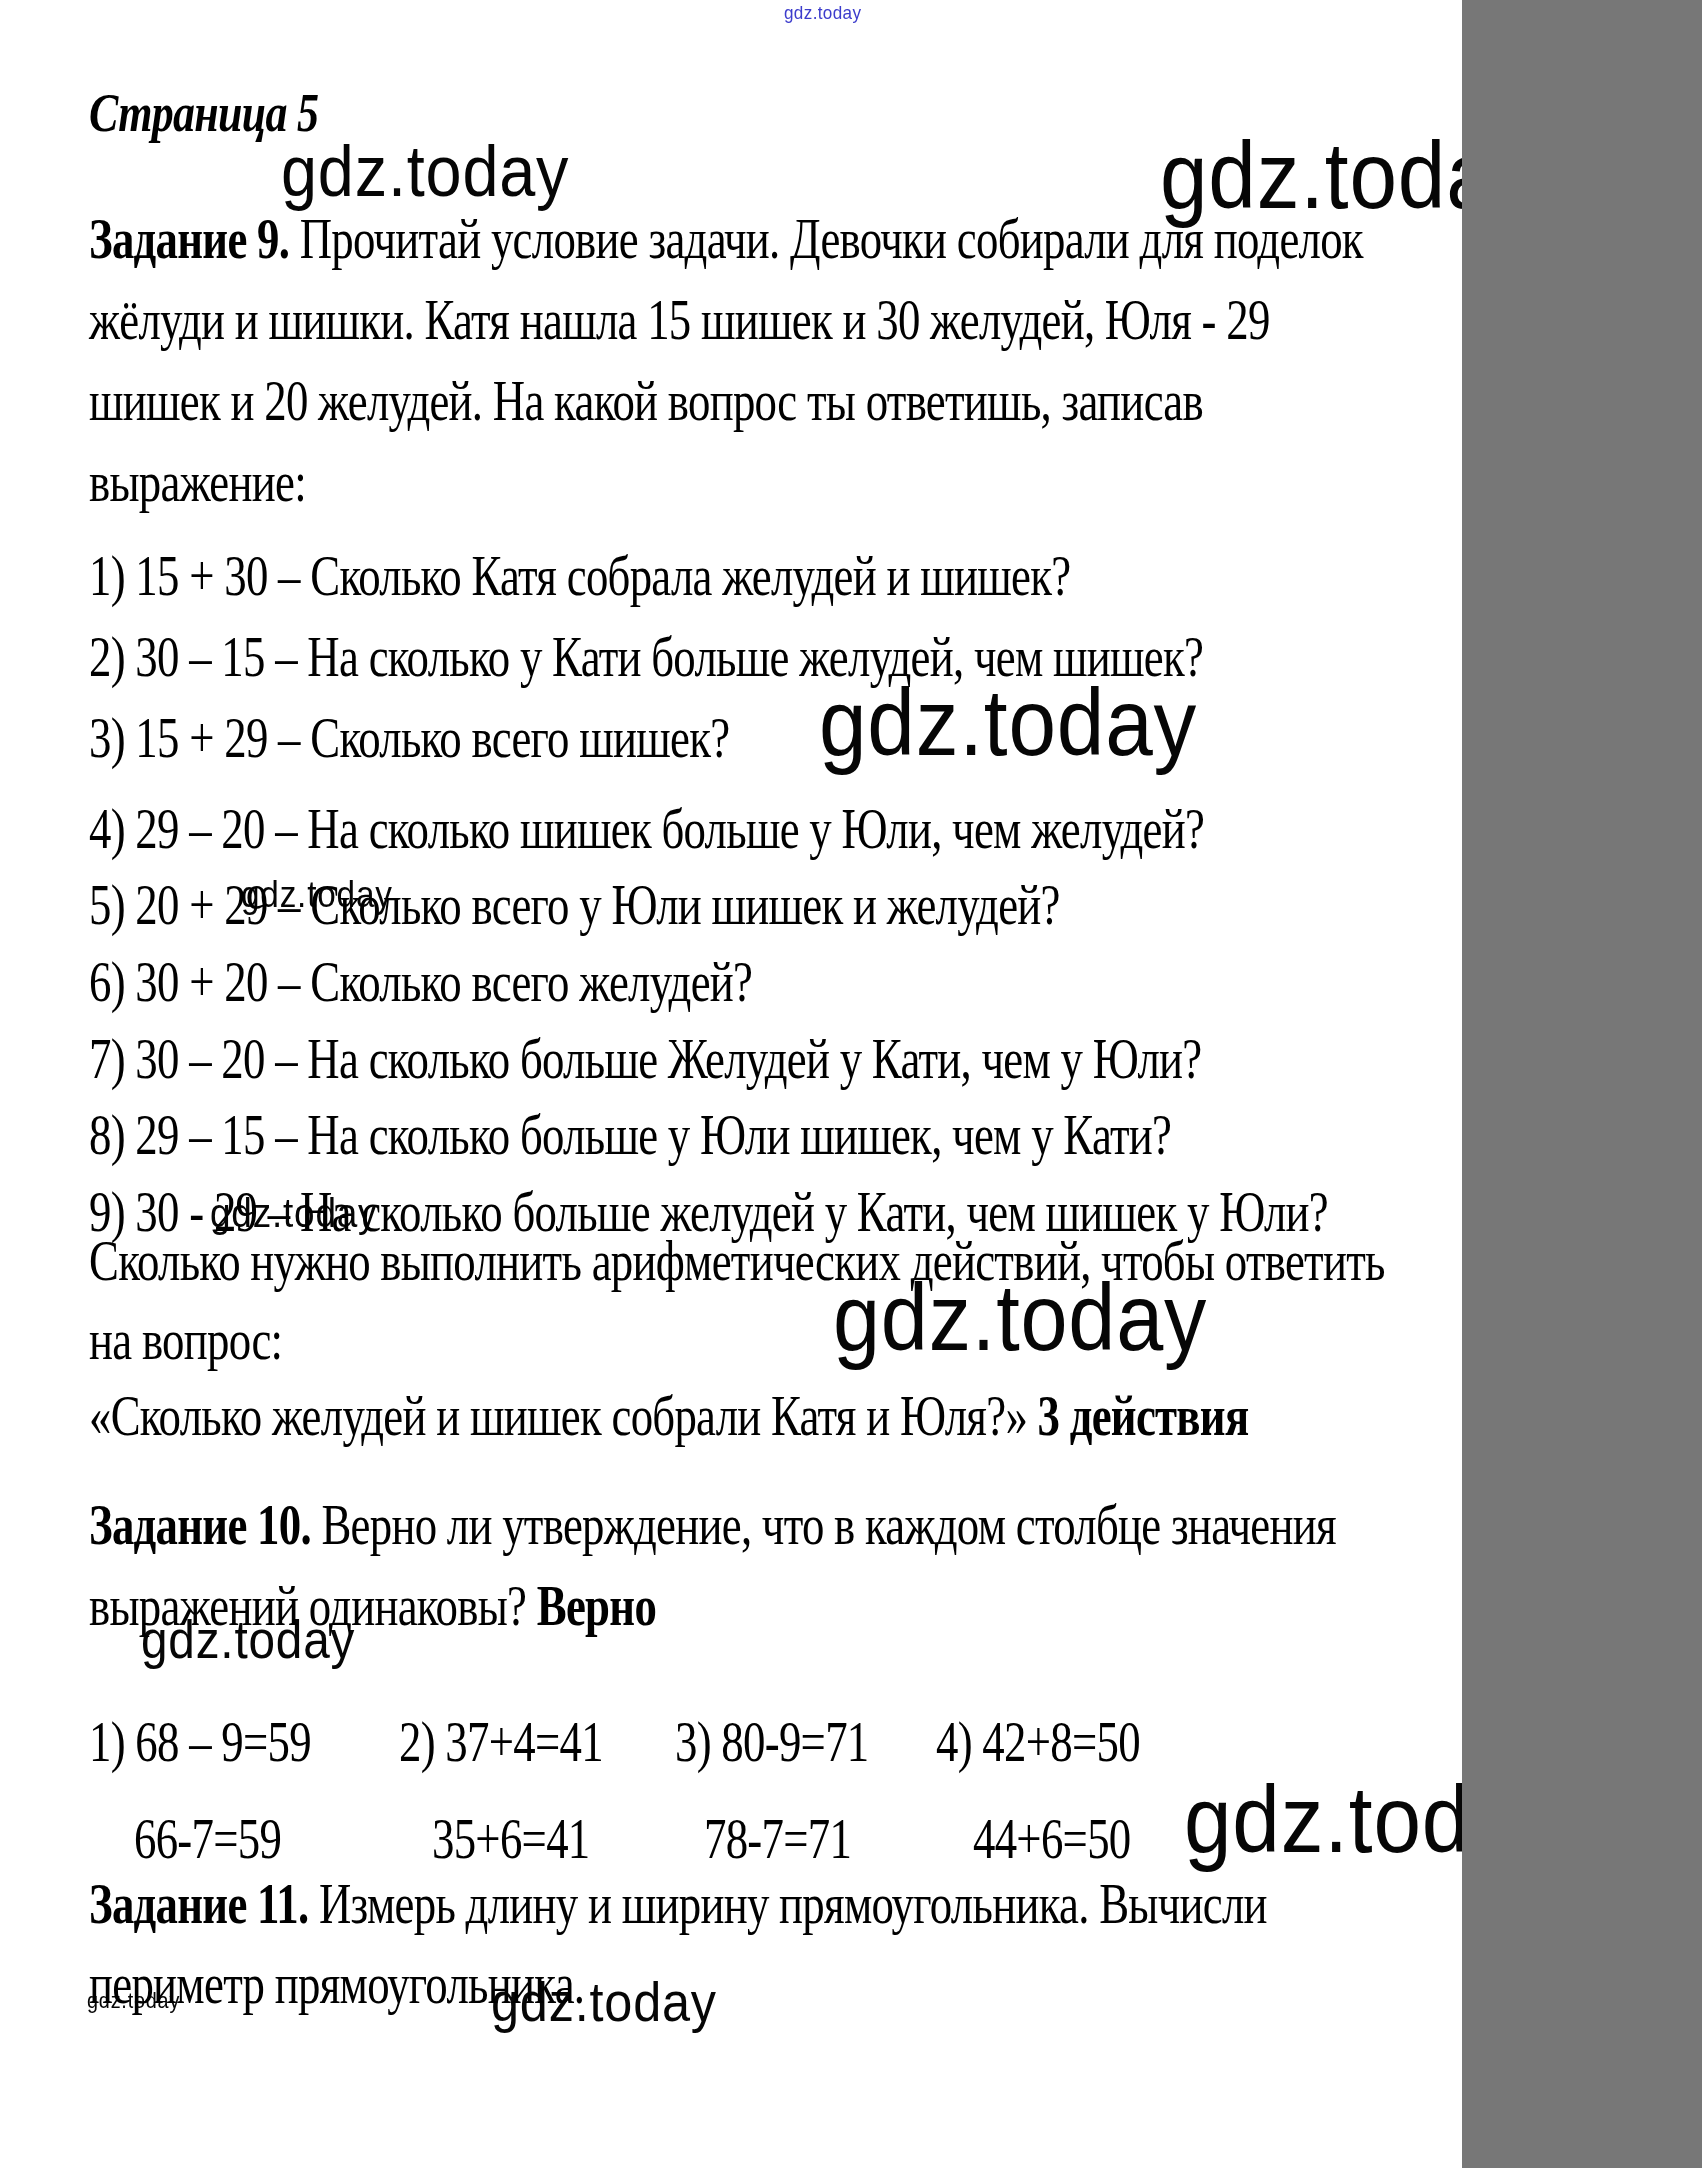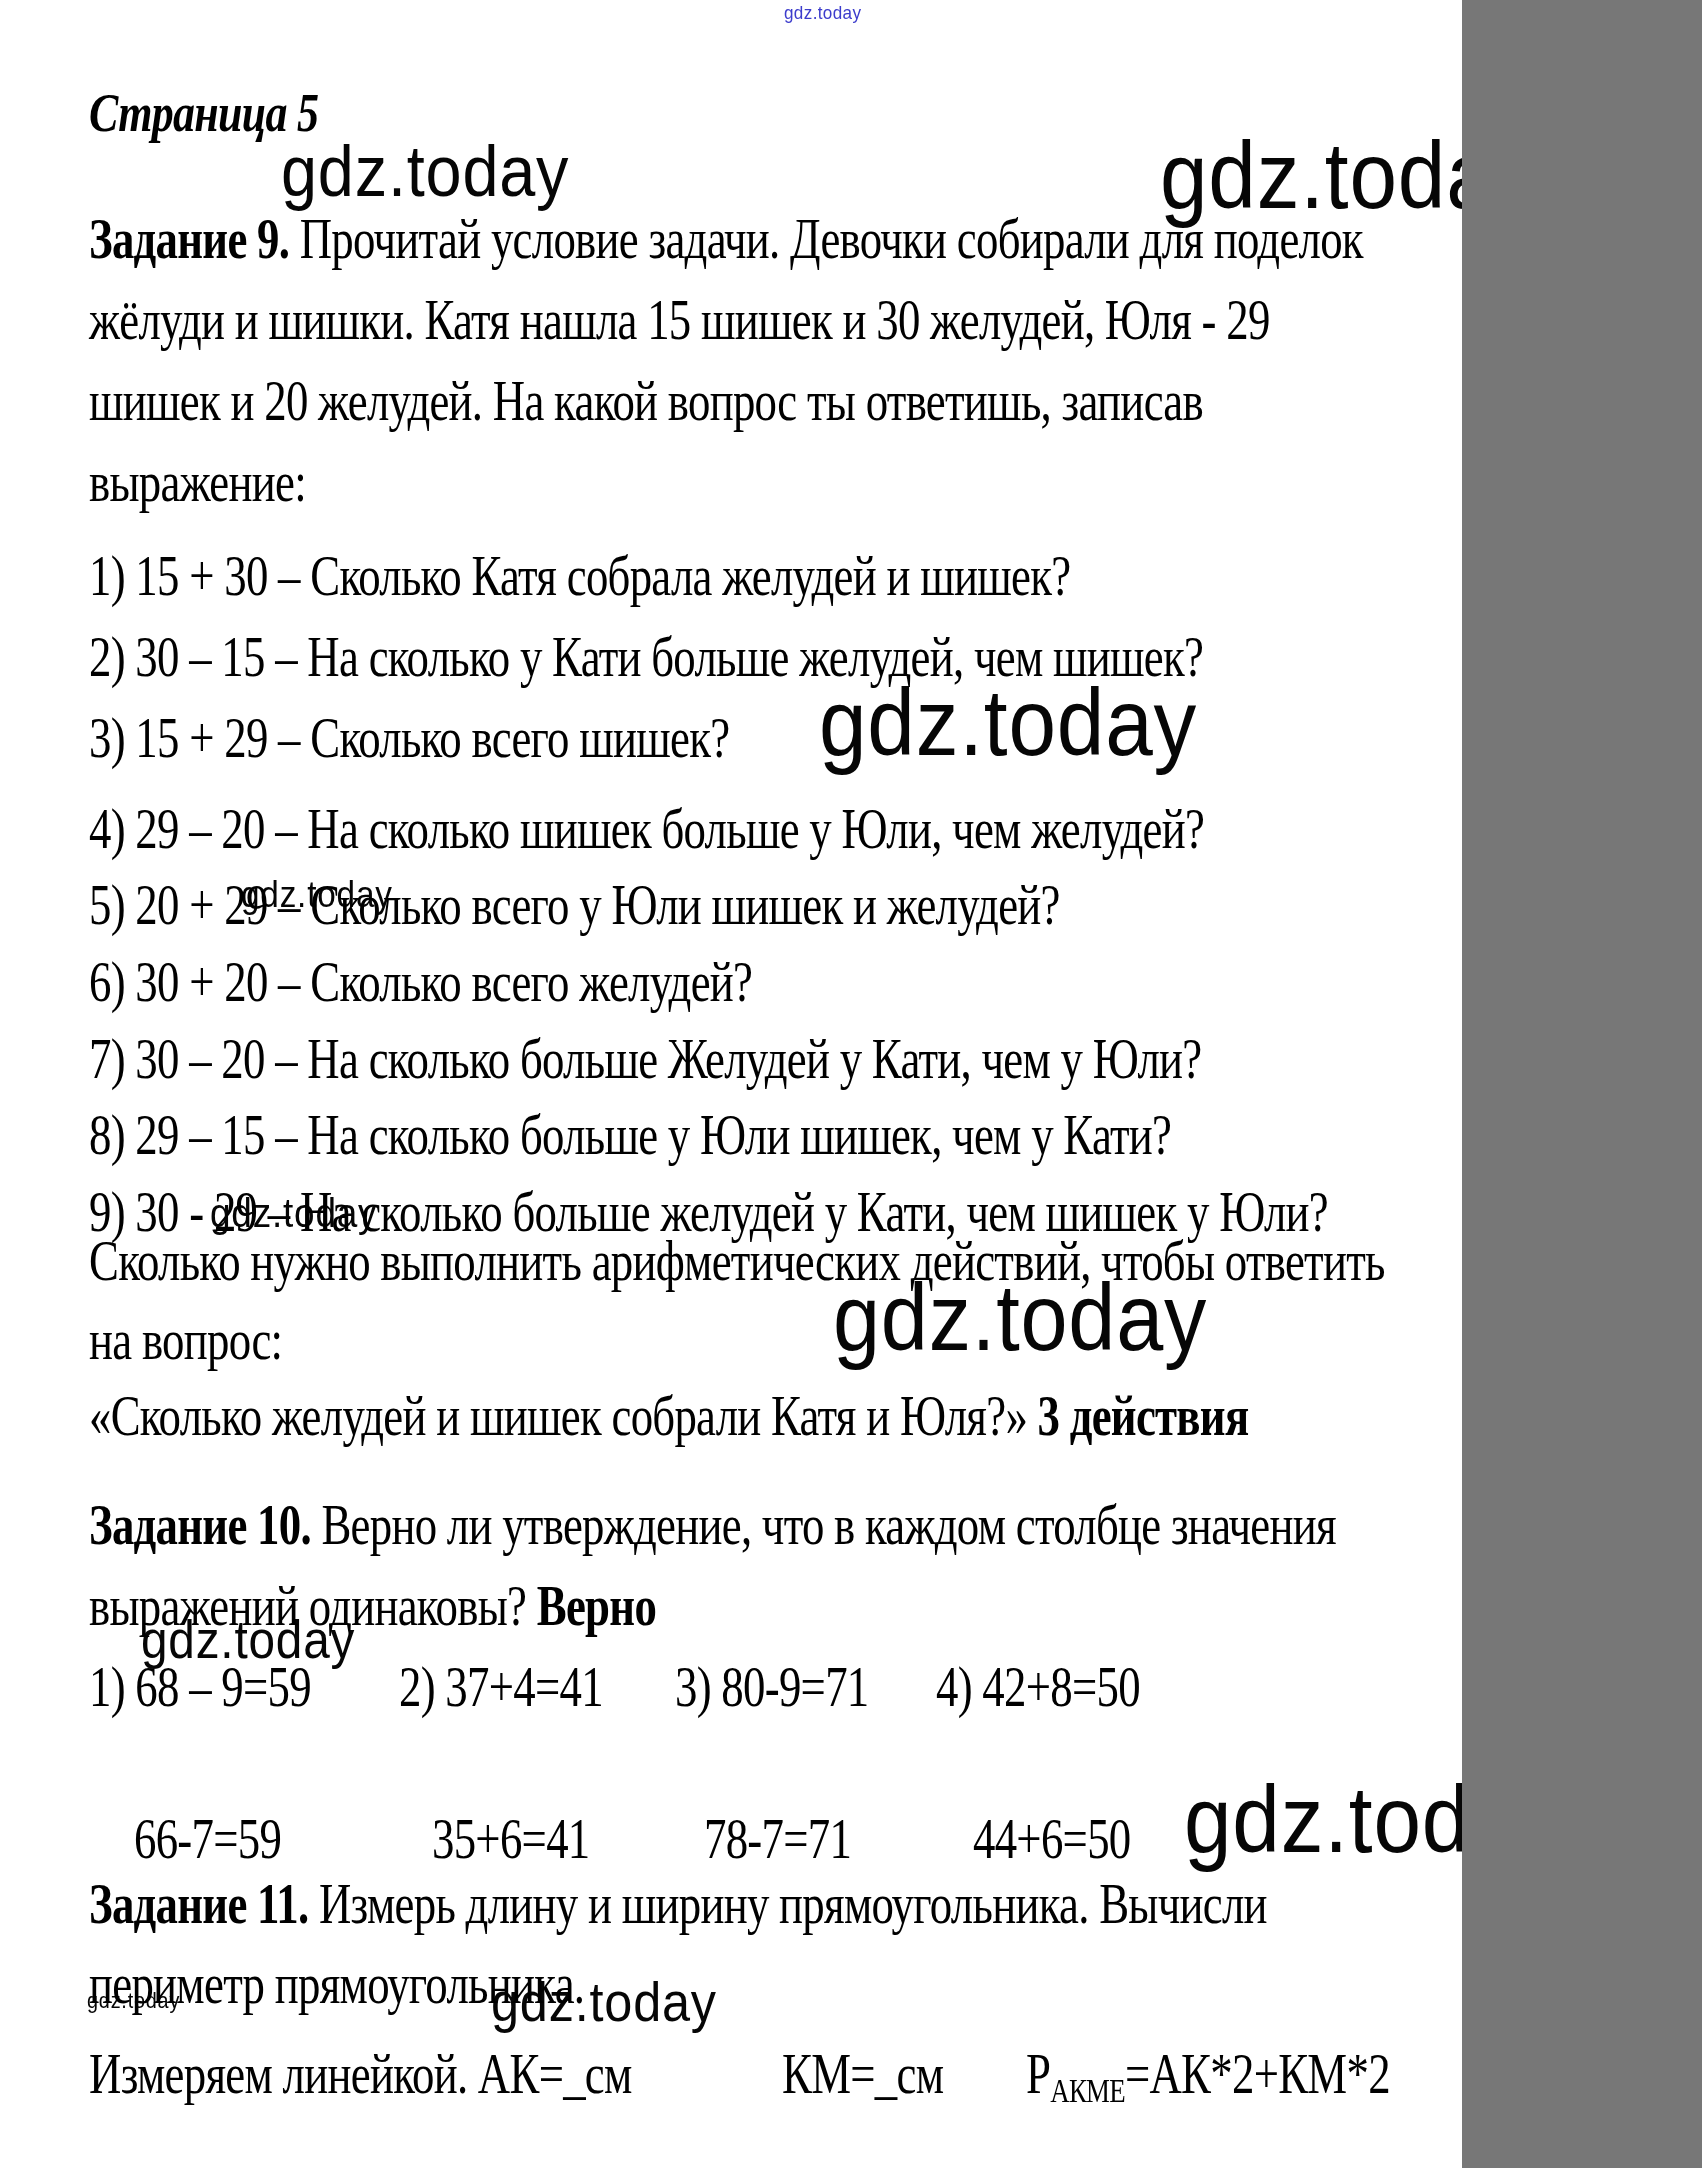--- a/index.html
+++ b/index.html
@@ -99,41 +99,34 @@
 
   <div class="line" style="top:1497px;">
     <span class="b">Задание 10.</span>
     <span>Верно ли утверждение, что в каждом столбце значения</span>
   </div>
   <div class="line" style="top:1578px;">
     <span>выражений одинаковы?</span>
     <span class="b">Верно</span>
   </div>
 
-  <div class="rowline" style="top:1659px;">
+  <div class="rowline" style="top:1714px;">
     <span class="cell" style="left:89px;">1) 68 – 9=59</span>
     <span class="cell" style="left:399px;">2) 37+4=41</span>
     <span class="cell" style="left:675px;">3) 80-9=71</span>
     <span class="cell" style="left:936px;">4) 42+8=50</span>
   </div>
   <div class="rowline" style="top:1811px;">
     <span class="cell" style="left:134px;">66-7=59</span>
     <span class="cell" style="left:432px;">35+6=41</span>
     <span class="cell" style="left:704px;">78-7=71</span>
     <span class="cell" style="left:973px;">44+6=50</span>
   </div>
 
   <div class="line" style="top:1876px;">
     <span class="b">Задание 11.</span>
     <span>Измерь длину и ширину прямоугольника. Вычисли</span>
   </div>
   <div class="line" style="top:1956px;">периметр прямоугольника.</div>
 
-  <div class="rowline" style="top:2046px;">
-    <span class="cell" style="left:89px;">Измеряем линейкой. АК=_см</span>
-    <span class="cell" style="left:782px;">КМ=_см</span>
-    <span class="cell" style="left:1026px;">
-      <span>Р</span><sub class="fsub">АКМЕ</sub><span>=АК*2+КМ*2</span>
-    </span>
-  </div>
 
 </div>
 
 
 </body></html>

